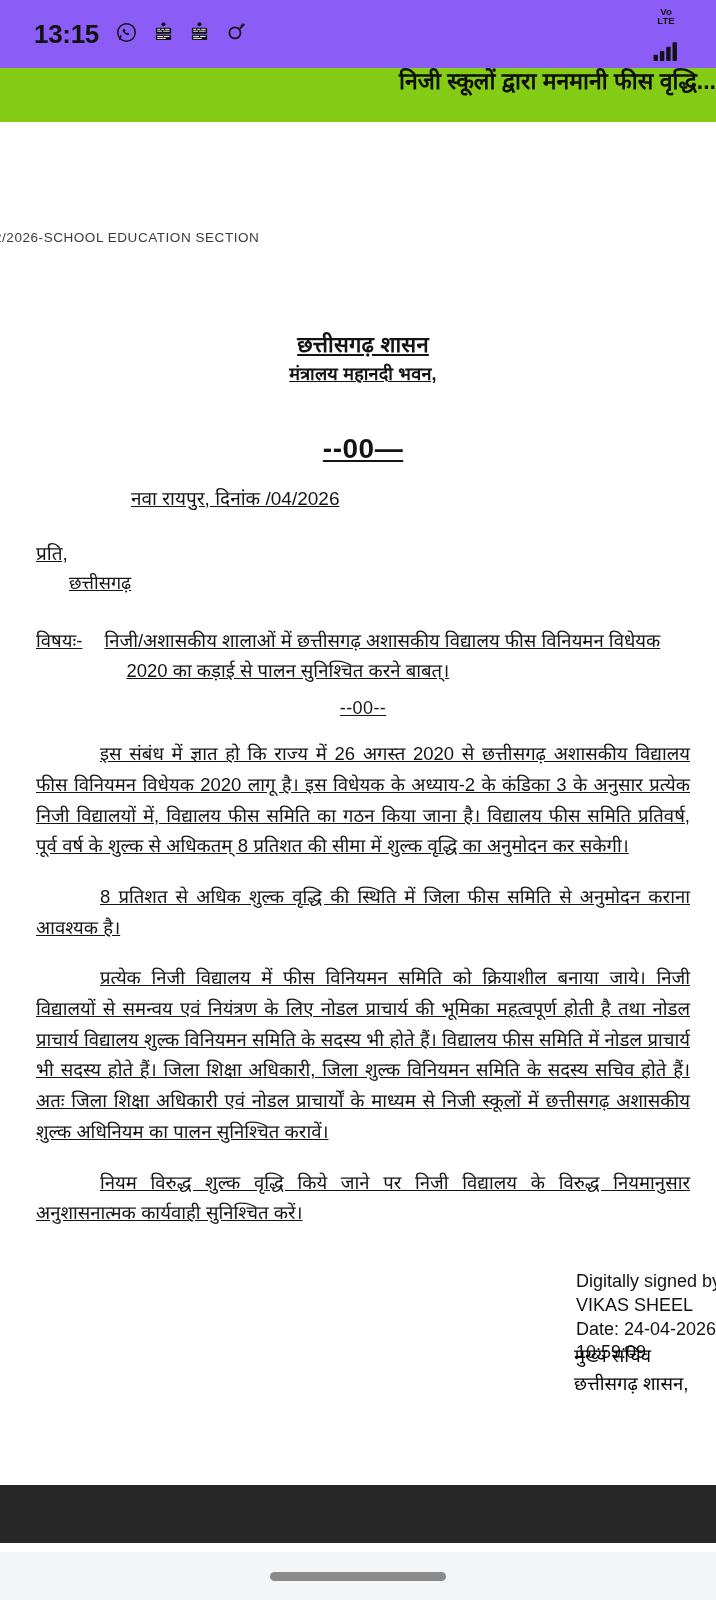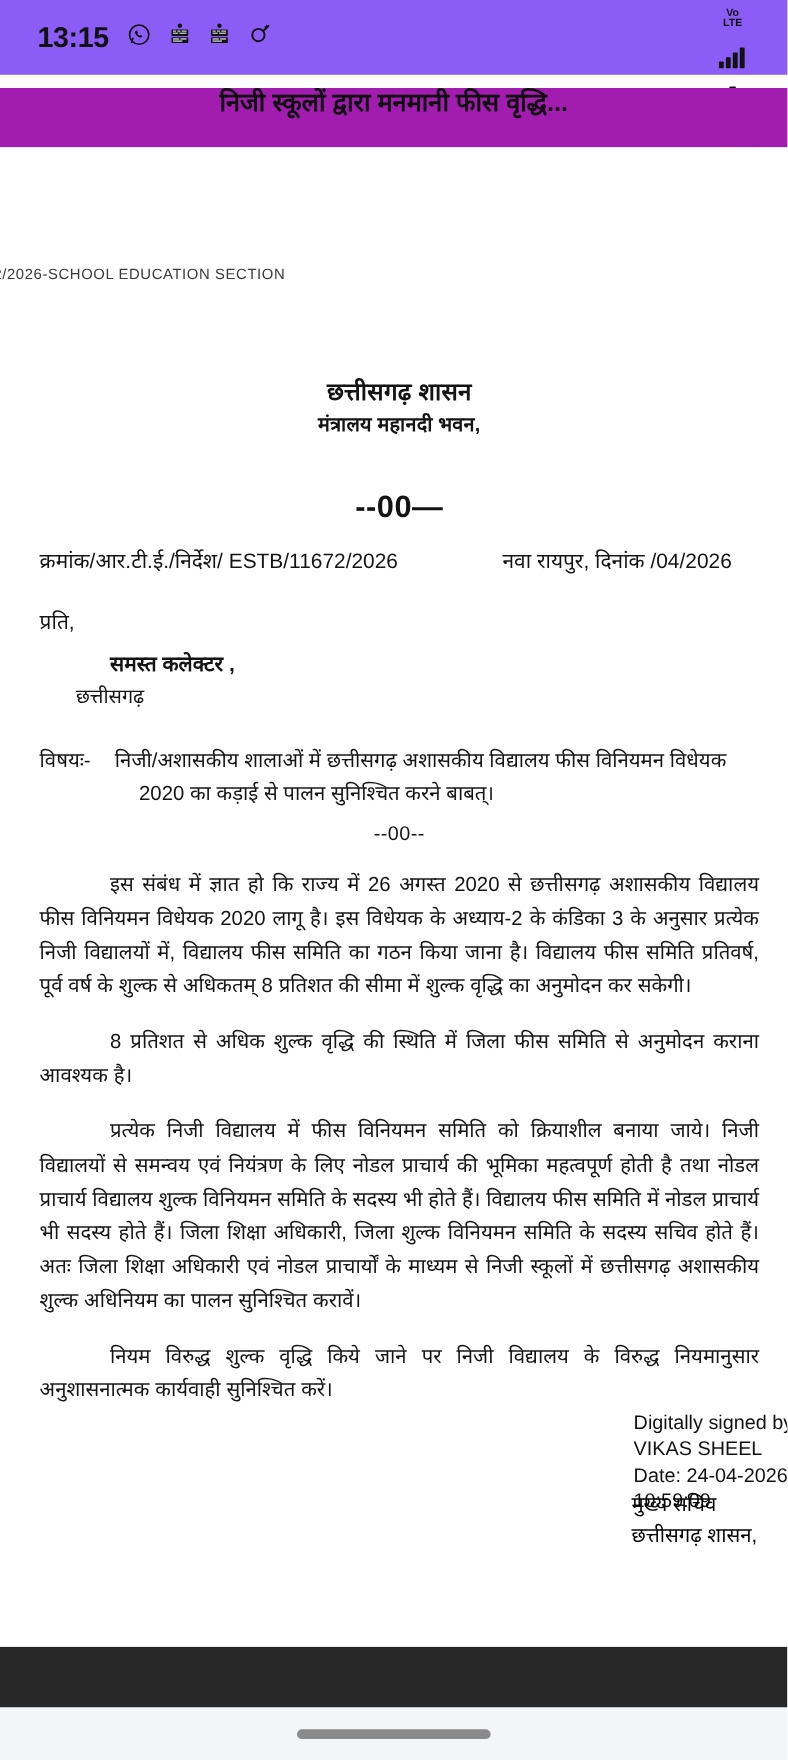--- a/index.html
+++ b/index.html
@@ -37,24 +37,23 @@
   }
   .sb-icon { display:block; }
   .sb-battery-pct {
     font-size:19px; font-weight:700; color:#121212;
     margin-left:11px; letter-spacing:-0.4px;
   }
 
   
   .titlebar {
     height:54px;
-    background:#a21caf;
-    display:flex; align-items:flex-start; justify-content:center;
+    background:#84cc16;
+    display:flex; align-items:flex-start; justify-content:flex-end;
     flex:0 0 auto;
-    margin-top:12px;
   }
   .titlebar-text {
     font-size:23px; font-weight:700; color:#0f0f0f;
     line-height:1.15;
     white-space:nowrap;
     font-family:"Liberation Sans","DejaVu Sans",sans-serif;
   }
 
   
   .viewer {
@@ -88,20 +87,21 @@
     font-family:"Liberation Sans", sans-serif;
   }
 
   
   .doc {
     position:absolute;
     left:0; right:0;
     padding:0 26px 0 36px;
     font-family:"Liberation Sans","DejaVu Sans",sans-serif;
     color:#141414;
+    text-decoration:underline;
   }
 
   .center { text-align:center; }
 
   .org-1 {
     font-size:22px; font-weight:700; letter-spacing:0.2px;
     line-height:1.5;
   }
   .org-2 {
     font-size:18px; font-weight:700; letter-spacing:0.2px;
@@ -302,26 +302,24 @@
 
       <div class="page-hdr" style="top:108px; left:-6px;">2/2026-SCHOOL  EDUCATION  SECTION</div>
 
       <div class="doc" style="top:206px;">
 
         <div class="center org-1">छत्तीसगढ़ शासन</div>
         <div class="center org-2">मंत्रालय महानदी भवन,</div>
         <div class="center org-rule">--00—</div>
 
         <div class="refline">
-          <span class="ref-no">क्रमांक/आर.टी.ई./निर्देश/ ESTB/11672/2026</span>
           <span class="ref-place">नवा रायपुर, दिनांक   /04/2026</span>
         </div>
 
         <div class="to-label">प्रति,</div>
-        <div class="to-name">समस्त कलेक्टर ,</div>
         <div class="to-state">छत्तीसगढ़</div>
 
         <div class="subject">
           <span class="subj-label">विषयः-</span>
           <span class="subj-body">
             <span>निजी/अशासकीय शालाओं में छत्तीसगढ़ अशासकीय विद्यालय फीस विनियमन विधेयक</span>
             <span class="l2">2020 का कड़ाई से पालन सुनिश्चित करने बाबत्।</span>
           </span>
         </div>
 

